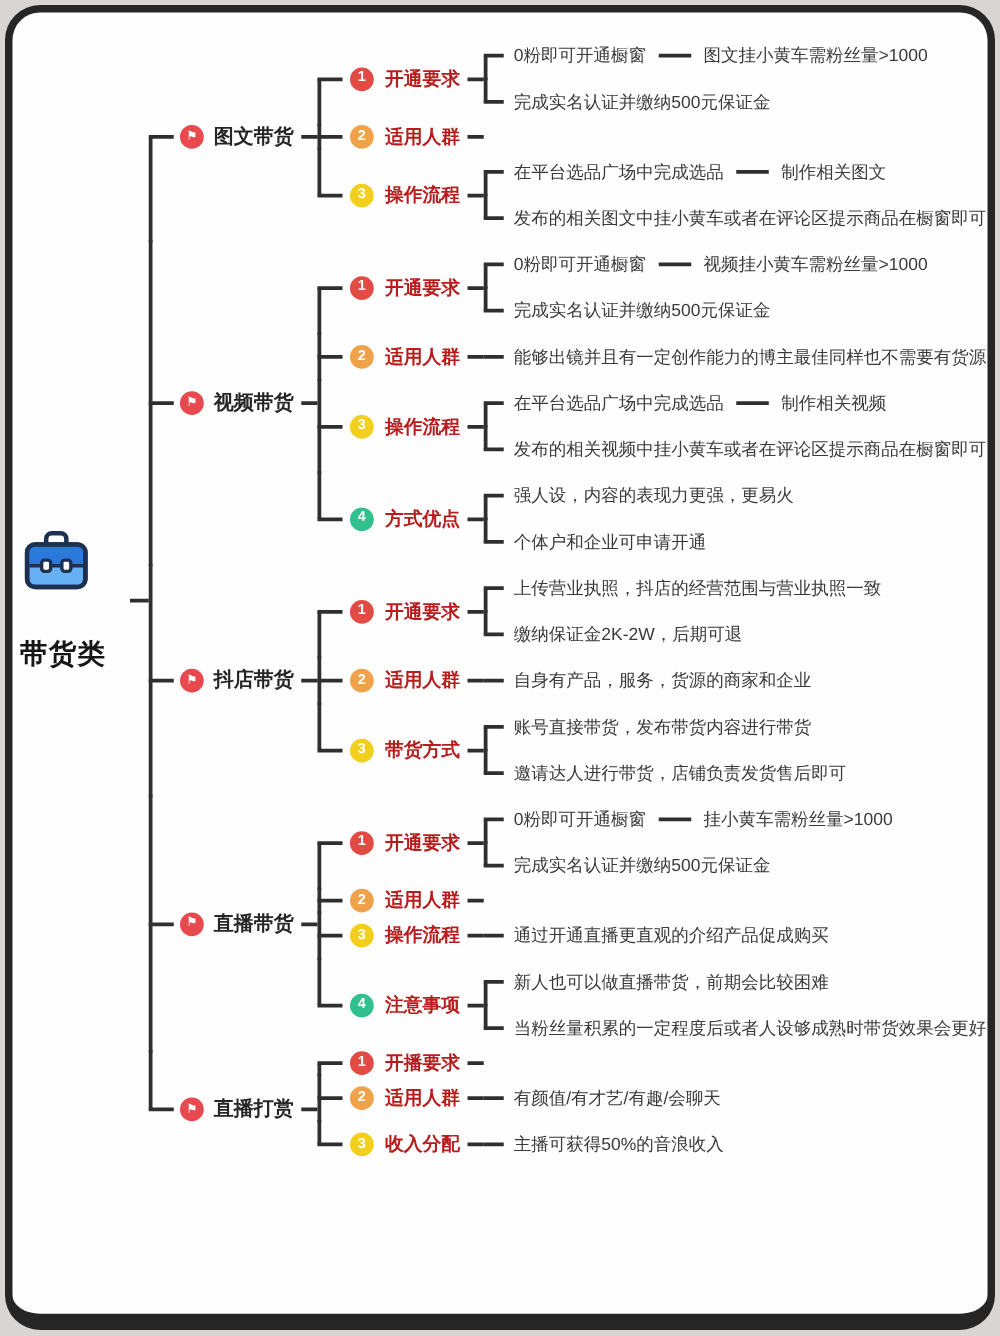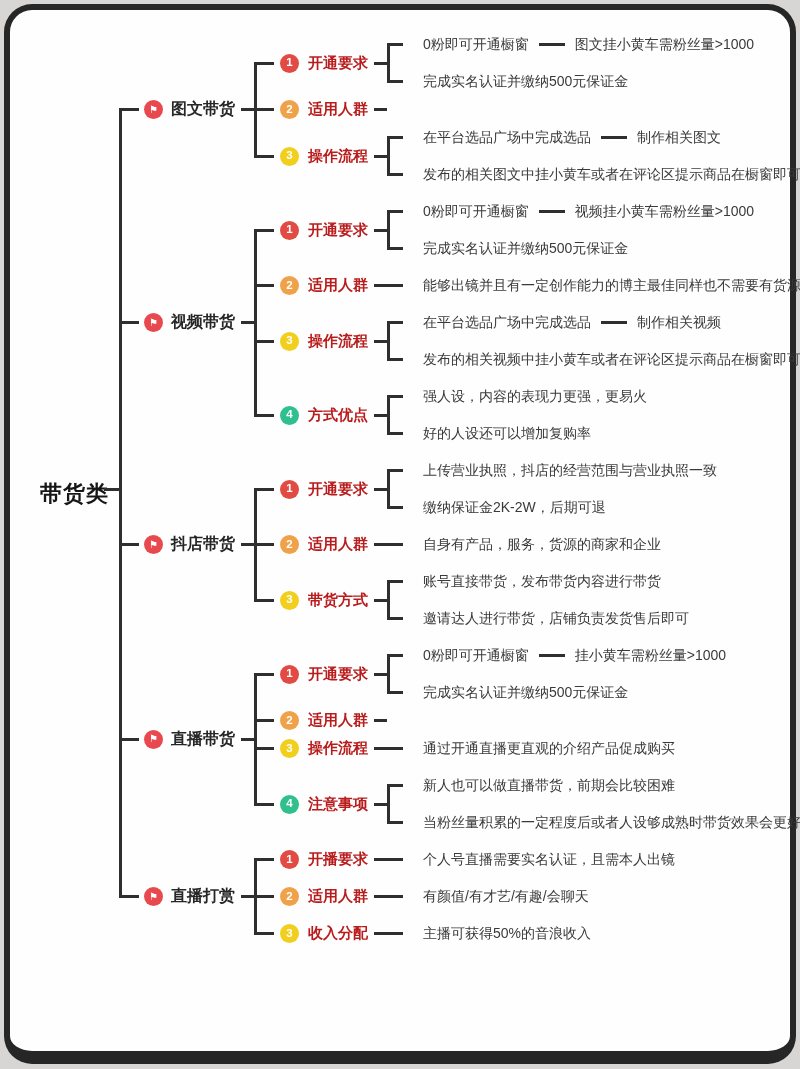--- a/index.html
+++ b/index.html
@@ -35,21 +35,21 @@
   li.row:first-child::after{top:50%;}
   li.row:last-child::after{bottom:50%;}
   li.row:first-child:last-child::after{display:none;}
   li.lv1{padding-left:20px;}  li.lv1::before{width:20px;}
   li.lv2{padding-left:20px;}  li.lv2::before{width:20px;}
   li.lv3{padding-left:16px;}  li.lv3::before{width:16px;}
   .stub{width:13px;height:3px;background:#2f2f2f;flex:0 0 auto;}
   .stub.root{width:15px;}
   
   .root-node{
-    display:flex;flex-direction:row;align-items:center;
+    display:flex;flex-direction:column;
     width:88px;flex:0 0 auto;gap:24px;
   }
   .root-label{
     font-size:22px;font-weight:800;color:#161616;letter-spacing:1px;margin-top:9px;
     white-space:nowrap;
   }
   .branch-node{display:flex;align-items:center;flex:0 0 auto;margin:0 6px 0 5px;}
   .flag-dot{
     width:19px;height:19px;border-radius:50%;flex:0 0 auto;
     display:flex;align-items:center;justify-content:center;
@@ -61,21 +61,21 @@
   .group-node{display:flex;align-items:center;flex:0 0 auto;margin:0 6px 0 6px;}
   .badge{
     width:19px;height:19px;border-radius:50%;flex:0 0 auto;
     display:flex;align-items:center;justify-content:center;
     color:#fff;font-size:11.5px;font-weight:700;line-height:1;
   }
   .group-label{
     font-size:15px;font-weight:600;color:#b91c1c;margin-left:9px;white-space:nowrap;
   }
   li.lv3{height:37px;}
-  .leaf{display:flex;align-items:center;margin-left:20px;white-space:nowrap;justify-content:flex-end;}
+  .leaf{display:flex;align-items:center;margin-left:8px;white-space:nowrap;justify-content:flex-end;}
   .leaf-text{font-size:14px;font-weight:500;color:#3a3a3a;}
   .dash{width:26px;height:3px;background:#2f2f2f;margin:0 10px;flex:0 0 auto;}
 </style>
 </head>
 <body>
 
 <div class="frame"></div>
 
 <div class="mindmap" id="mindmap">
   <div class="root-node">
@@ -220,21 +220,21 @@
             </div>
             <div class="stub"></div>
             <ul class="children">
               <li class="row lv3">
                 <div class="leaf">
                   <span class="leaf-text">强人设，内容的表现力更强，更易火</span>
                 </div>
               </li>
               <li class="row lv3">
                 <div class="leaf">
-                  <span class="leaf-text">好的人设还可以增加复购率</span>
+                  <span class="leaf-text">个体户和企业可申请开通</span>
                 </div>
               </li>
             </ul>
           </li>
         </ul>
       </li>
       <li class="row lv1">
         <div class="branch-node">
           <span class="flag-dot" style="background: rgb(232, 73, 78);">⚑</span>
           <span class="branch-label">抖店带货</span>
@@ -371,27 +371,20 @@
           <span class="branch-label">直播打赏</span>
         </div>
         <div class="stub"></div>
         <ul class="children">
           <li class="row lv2">
             <div class="group-node">
               <span class="badge" style="background: rgb(225, 75, 68);">1</span>
               <span class="group-label">开播要求</span>
             </div>
             <div class="stub"></div>
-            <ul class="children">
-              <li class="row lv3">
-                <div class="leaf">
-                  <span class="leaf-text">个人号直播需要实名认证，且需本人出镜</span>
-                </div>
-              </li>
-            </ul>
           </li>
           <li class="row lv2">
             <div class="group-node">
               <span class="badge" style="background: rgb(240, 162, 74);">2</span>
               <span class="group-label">适用人群</span>
             </div>
             <div class="stub"></div>
             <ul class="children">
               <li class="row lv3">
                 <div class="leaf">

